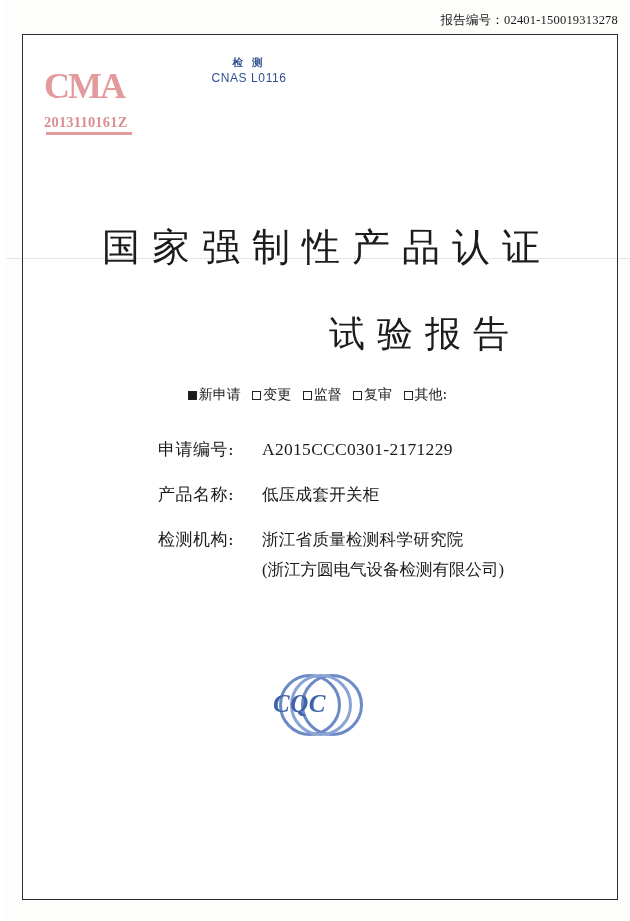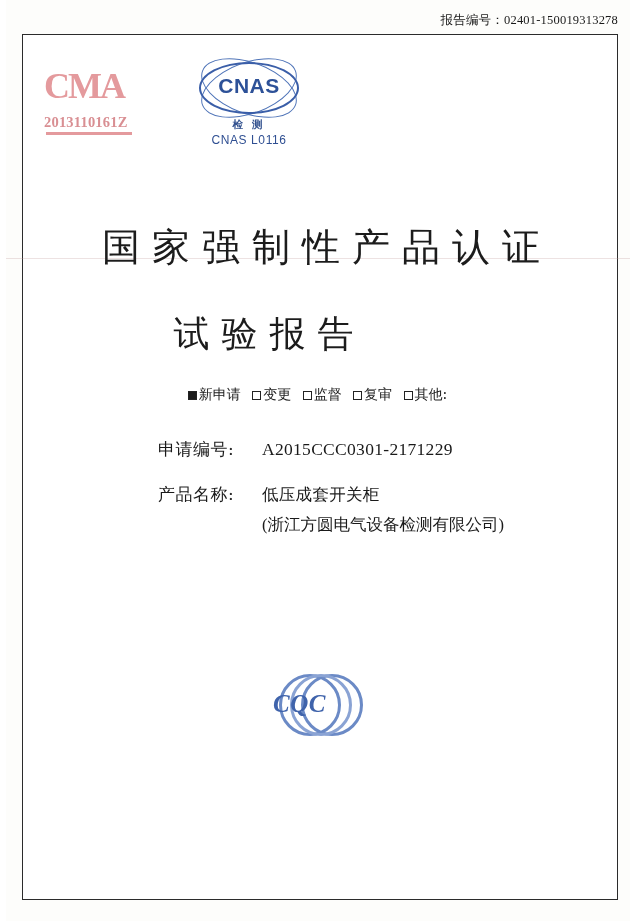--- a/index.html
+++ b/index.html
@@ -158,21 +158,21 @@
     color: #1c1c1c;
     font-family: "DejaVu Serif", serif;
     font-weight: 500;
     text-indent: 12px;
   }
   .title-sub {
     position: absolute;
     left: 0;
     top: 310px;
     width: 515px;
-    text-align: center;
+    text-align: right;
     font-size: 36px;
     letter-spacing: 12px;
     color: #1c1c1c;
     font-family: "DejaVu Serif", serif;
     font-weight: 500;
     text-indent: 12px;
   }
   
   .checkrow {
     position: absolute;
@@ -291,26 +291,20 @@
 
   <div class="scanline"></div>
 
   <div class="cma">
     <div class="cma-mark">CMA</div>
     <div class="cma-bar"></div>
     <div class="cma-code">2013110161Z</div>
   </div>
 
   <div class="cnas">
-    <div class="cnas-oval">
-      <div class="ellipse tilt1"></div>
-      <div class="ellipse tilt2"></div>
-      <div class="ellipse"></div>
-      <div class="cnas-text">CNAS</div>
-    </div>
     <div class="cnas-sub">检 测</div>
     <div class="cnas-code">CNAS L0116</div>
   </div>
 
   <div class="title-main">国家强制性产品认证</div>
   <div class="title-sub">试验报告</div>
 
   <div class="checkrow">
     <span class="opt"><span class="box checked"></span><span>新申请</span></span>
     <span class="opt"><span class="box"></span><span>变更</span></span>
@@ -325,20 +319,24 @@
       <span class="lbl">申请编号:</span>
       <span class="val">A2015CCC0301-2171229</span>
     </div>
 
     <div class="field">
       <span class="lbl">产品名称:</span>
       <span class="val cn">低压成套开关柜</span>
     </div>
 
 
+    <div class="field">
+      <span class="lbl">检测机构:</span>
+      <span class="val cn">浙江省质量检测科学研究院</span>
+    </div>
     <div class="field-second-line">(浙江方圆电气设备检测有限公司)</div>
 
   </div>
 
   <div class="cqc">
     <div class="cqc-wrap">
       <div class="cqc-c cqc-c1"></div>
       <div class="cqc-c cqc-c2"></div>
       <div class="cqc-c cqc-c3"></div>
       <div class="cqc-label">CQC</div>

